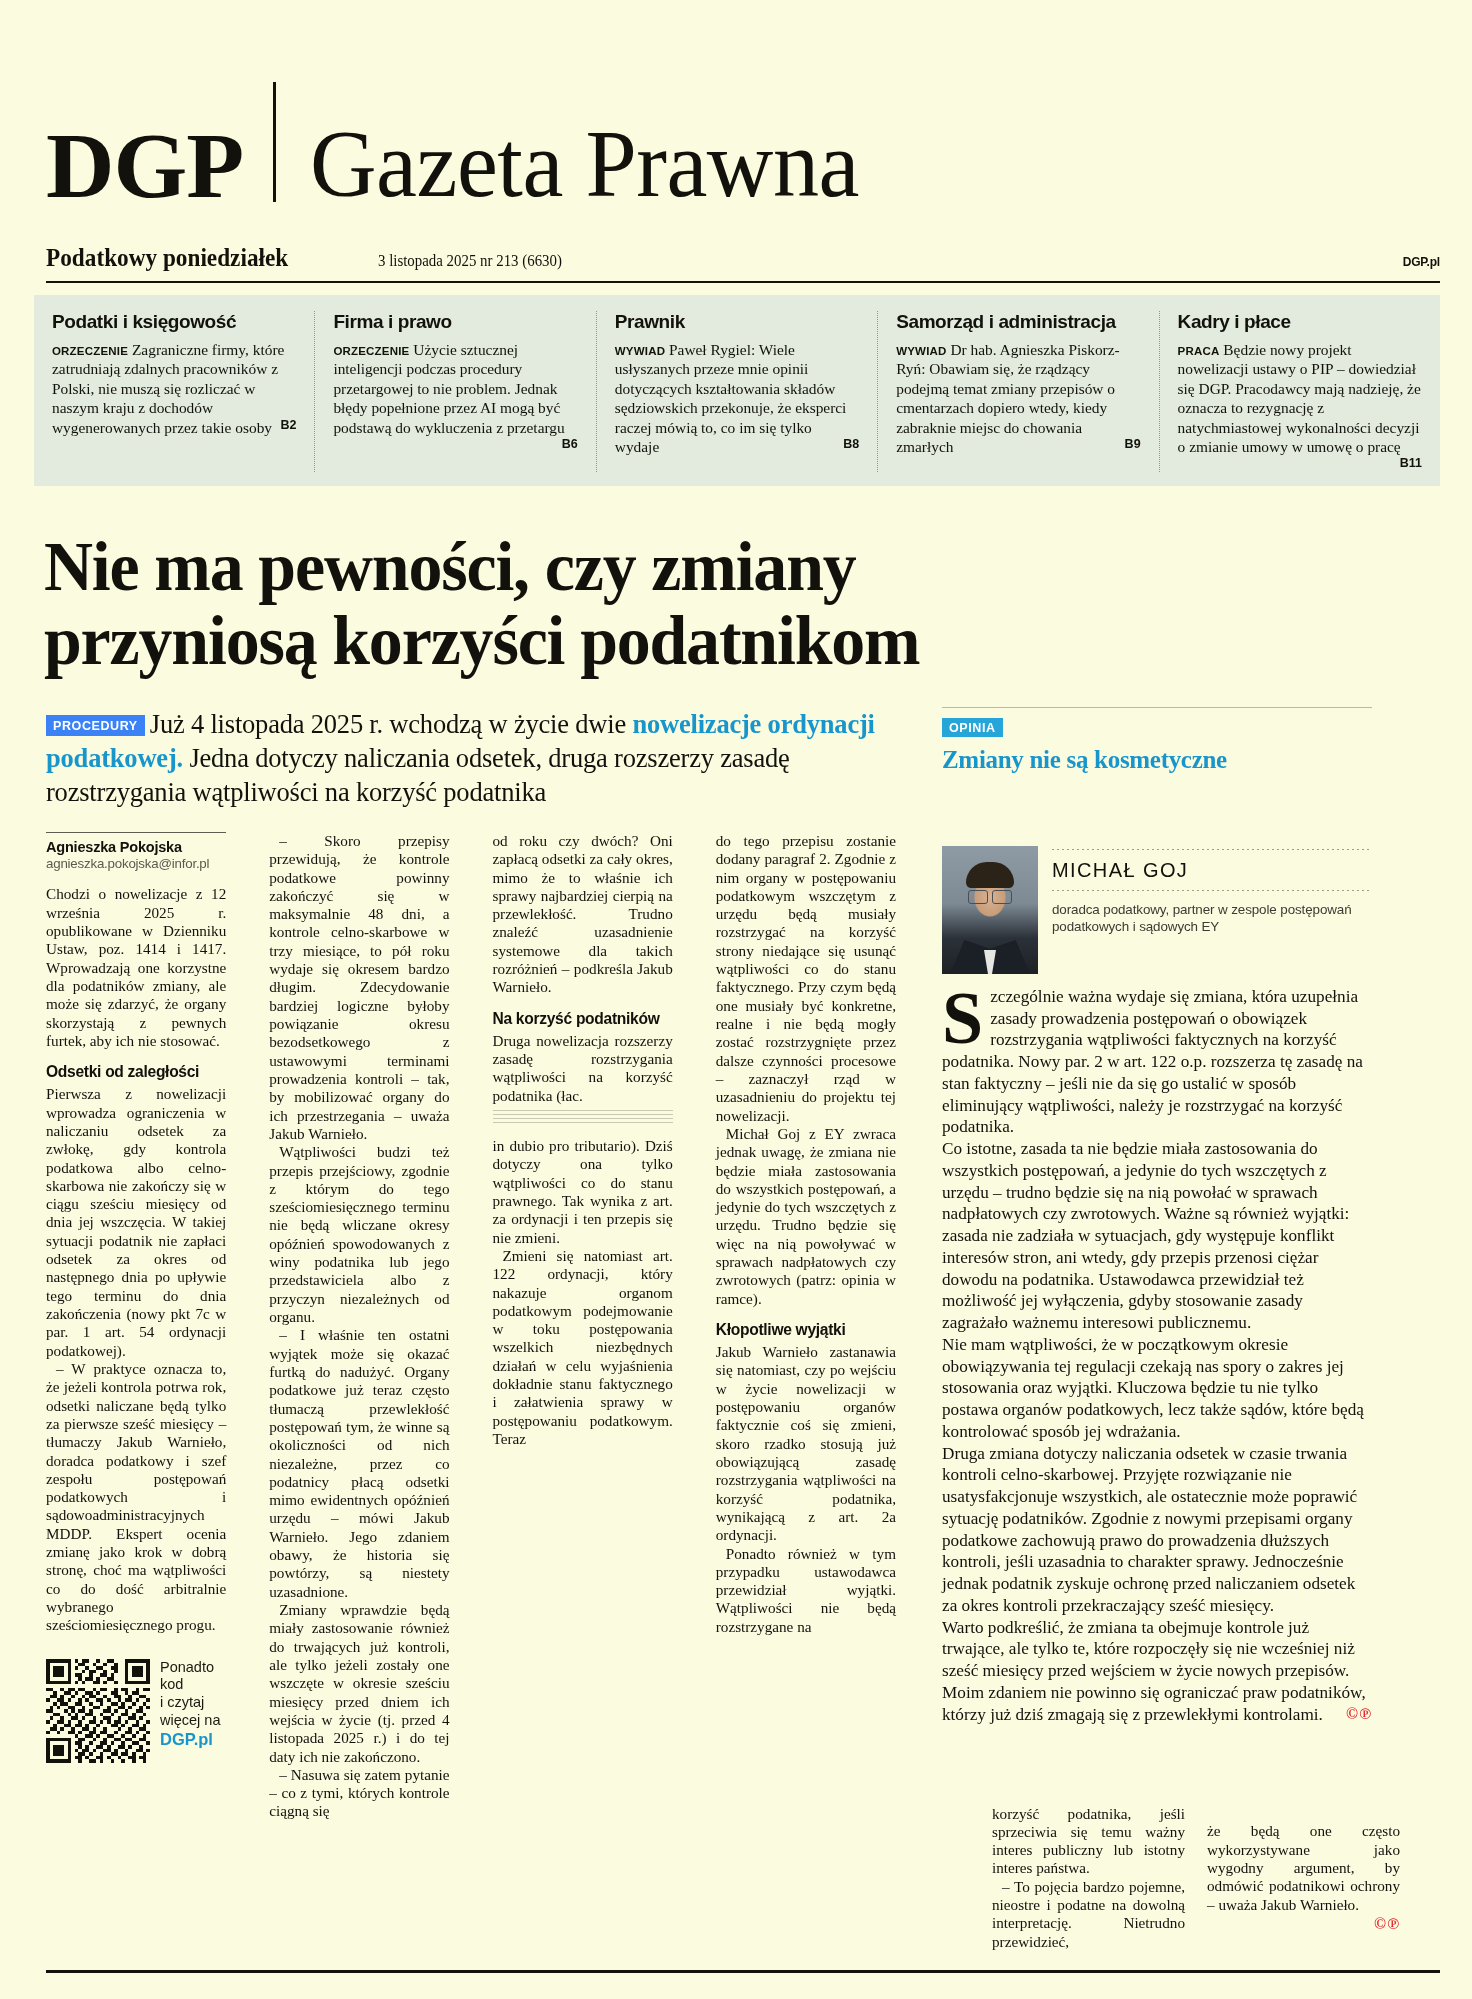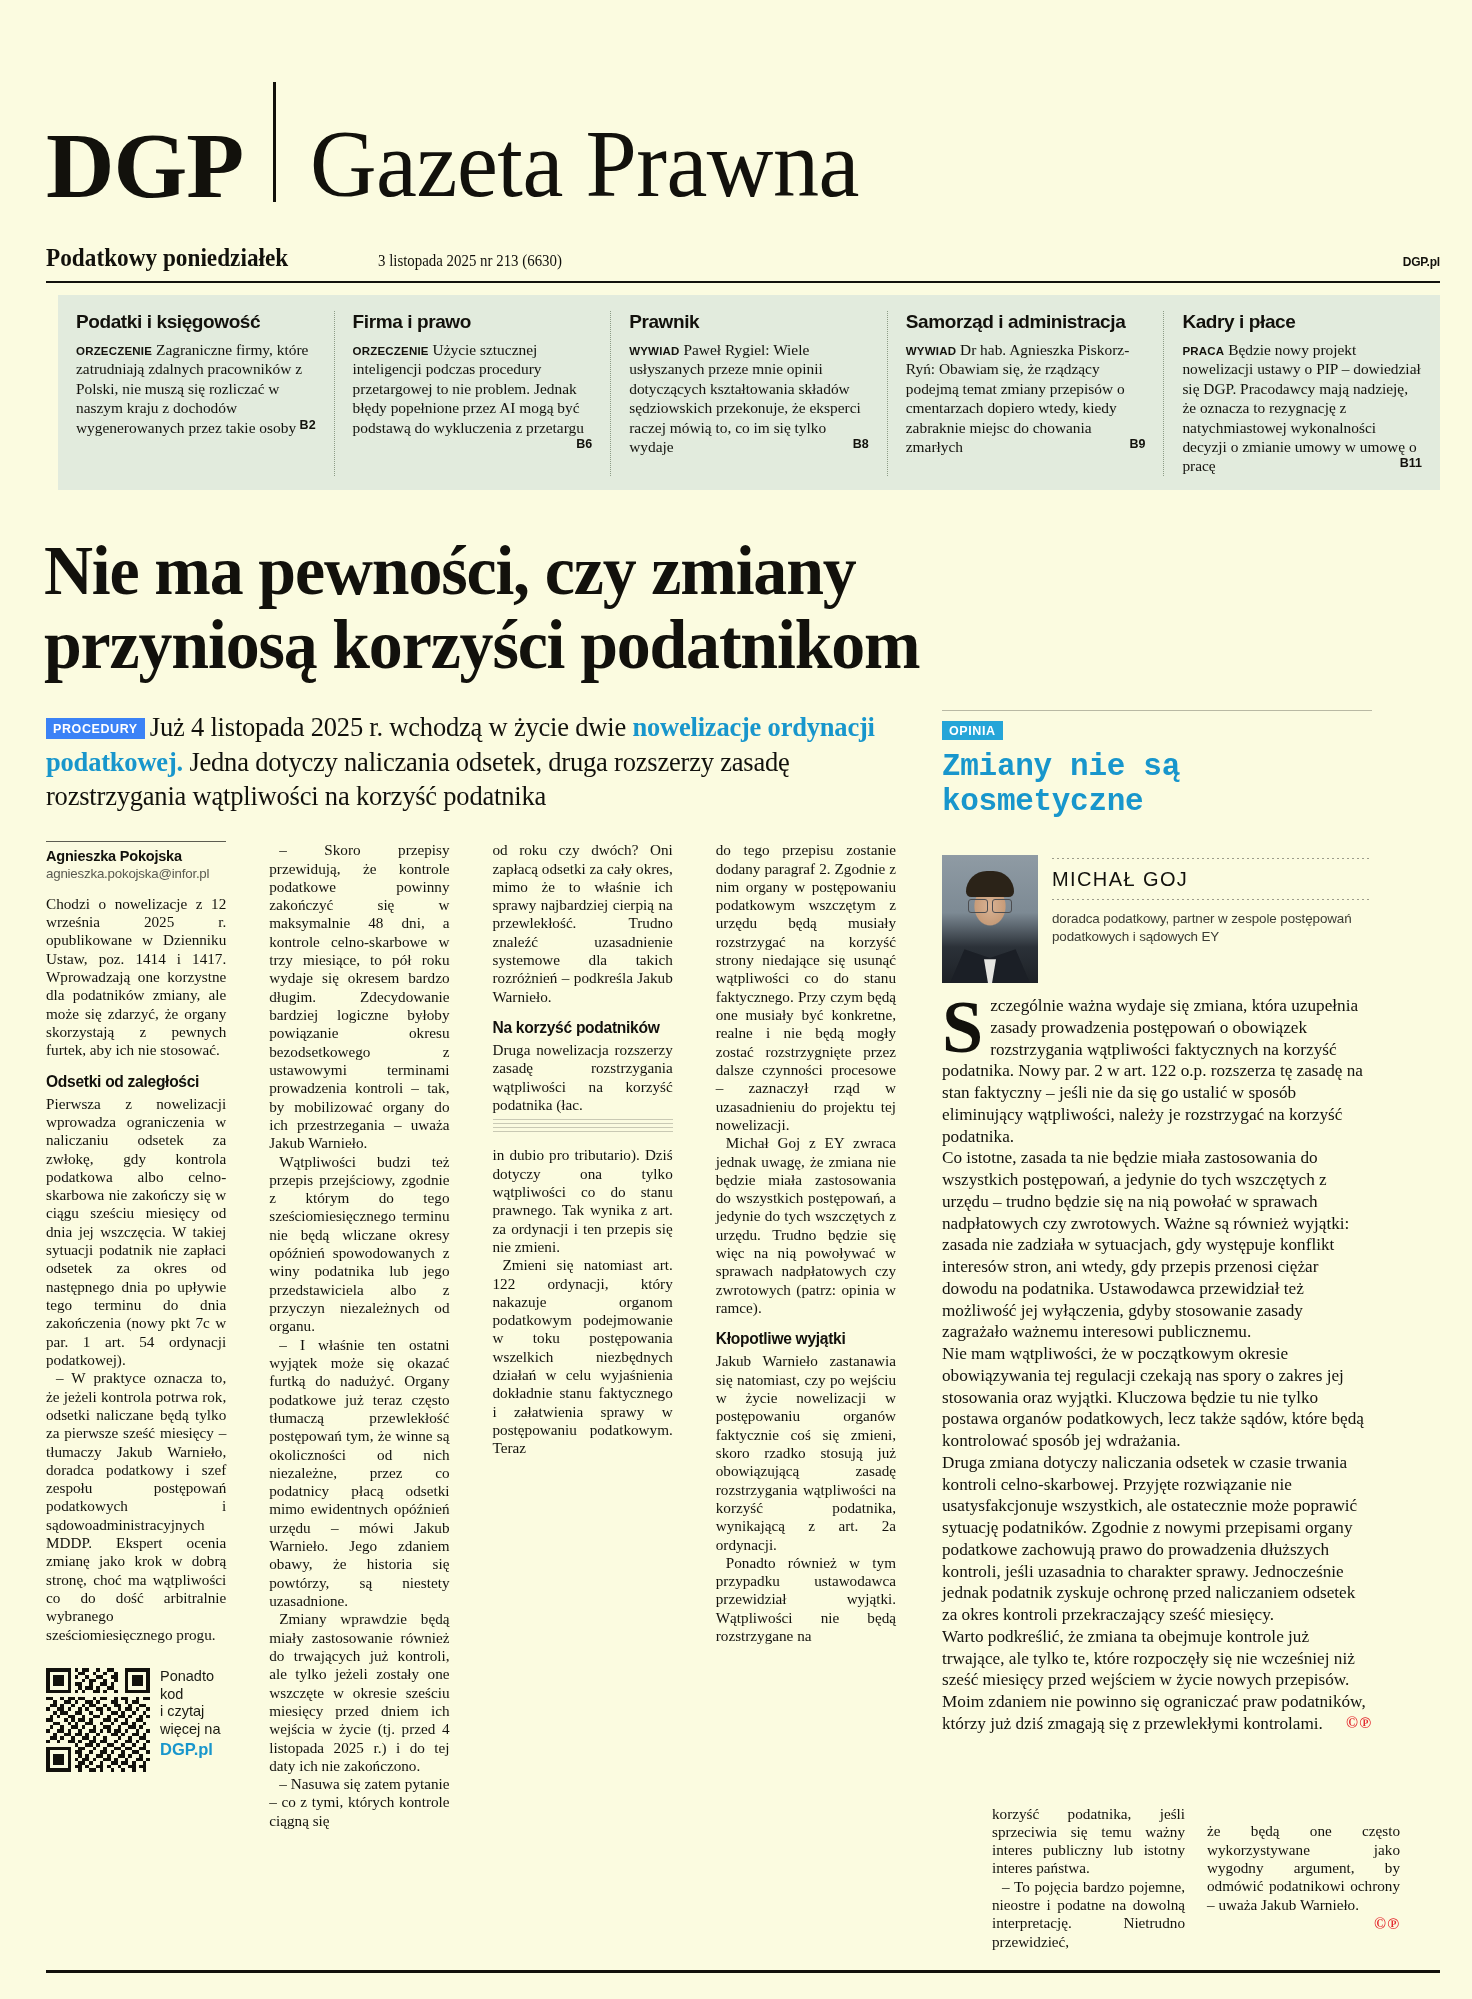--- a/index.html
+++ b/index.html
@@ -62,25 +62,26 @@
     transform:scaleX(0.93);transform-origin:left;
     white-space:nowrap;
   }
   .site{
     margin-left:auto;font-family:"Liberation Sans",sans-serif;
     font-weight:bold;font-size:12px;letter-spacing:-0.2px;
   }
 
   
   .teasers{
-    margin:12px 32px 0 58px;
+    margin:12px 32px 0 34px;
     background:#e2ebdd;
     display:flex;
     padding:16px 0 14px 0;
     box-sizing:border-box;
+    justify-content:flex-end;
   }
   .teaser{
     flex:1 1 0;
     padding:0 18px;
     box-sizing:border-box;
     border-left:1px dotted #8d9c86;
     position:relative;
   }
   .teaser:first-child{border-left:none;}
   .teaser h3{
@@ -149,22 +150,22 @@
   }
   .op-rule{border-top:1px solid #b9b9a4;margin-bottom:10px;}
   .badge-op{
     display:inline-block;background:#25a5d8;color:#fff;
     font-family:"Liberation Sans",sans-serif;
     font-weight:bold;font-size:12.5px;letter-spacing:0.6px;
     padding:3px 7px 2px 7px;
   }
   .op-title{
     margin:9px 0 0 0;
-    font-family:Liberation Mono, monospace;font-weight:bold;
-    font-size:31px;color:#1896cc;letter-spacing:-0.3px;
+    font-family:Liberation Serif, serif;font-weight:bold;
+    font-size:25px;color:#1896cc;letter-spacing:-0.3px;
   }
 
   
   .row-body{
     display:flex;
     margin:22px 32px 0 46px;
     align-items:flex-start;
   }
   .colwrap{display:flex;width:850px;gap:21px;}
   .col{

